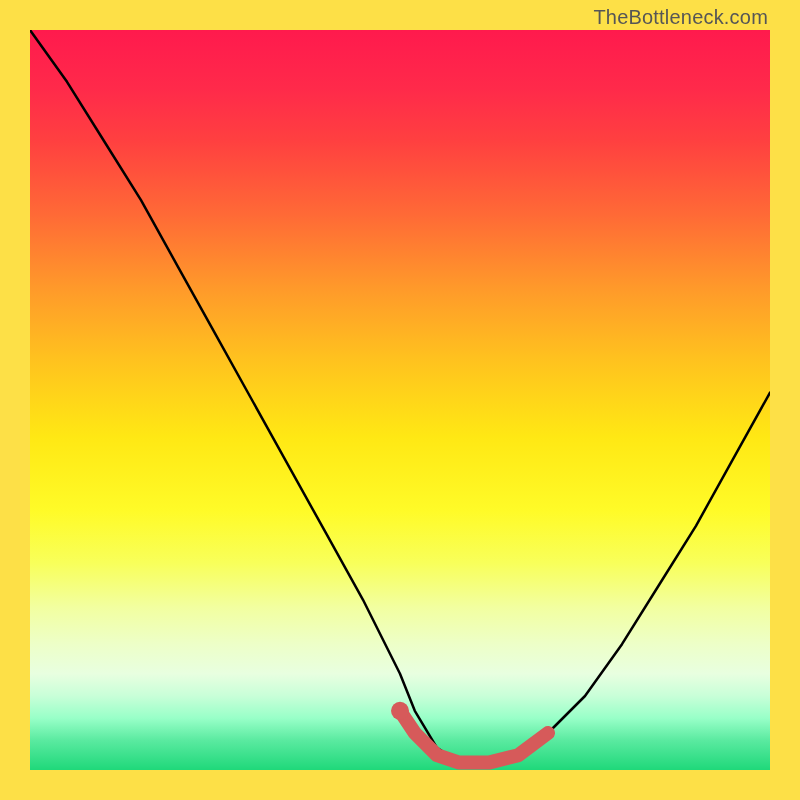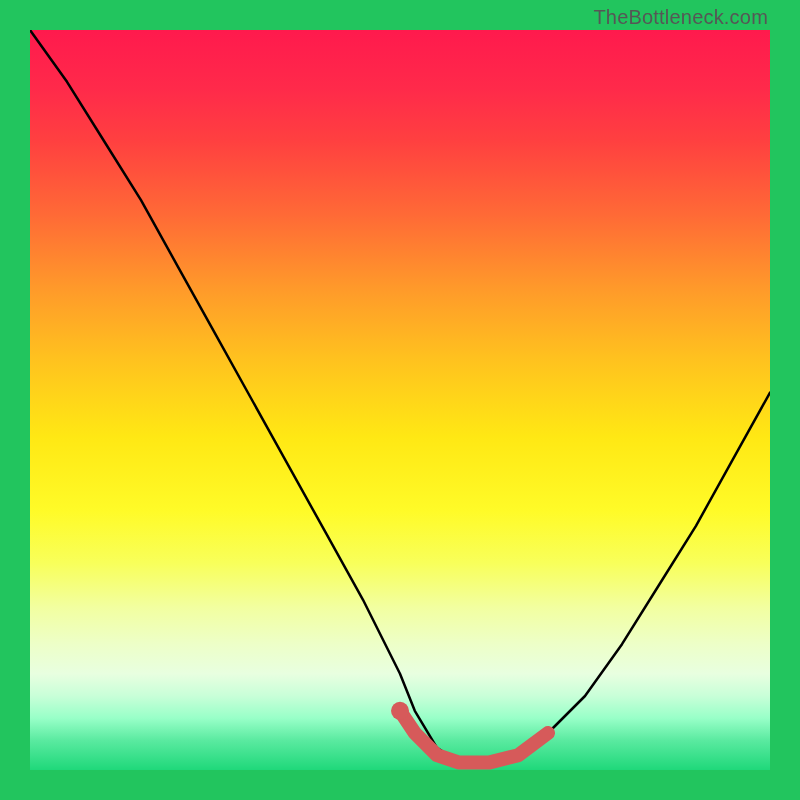--- a/index.html
+++ b/index.html
@@ -1,21 +1,21 @@
 <!DOCTYPE html>
 <html><head>
 <meta charset="utf-8">
 <style>
   * { margin: 0; padding: 0; box-sizing: border-box; }
   html, body { width: 800px; height: 800px; overflow: hidden; background: #000; }
   .chart-container {
     position: relative;
     width: 800px;
     height: 800px;
-    background: #22c55e;
+    background: #fde047;
   }
   .plot-area {
     position: absolute;
     left: 30px;
     top: 30px;
     width: 740px;
     height: 740px;
     background: linear-gradient(to bottom,
       #ff1a4d 0%,
       #ff2a4a 8%,

